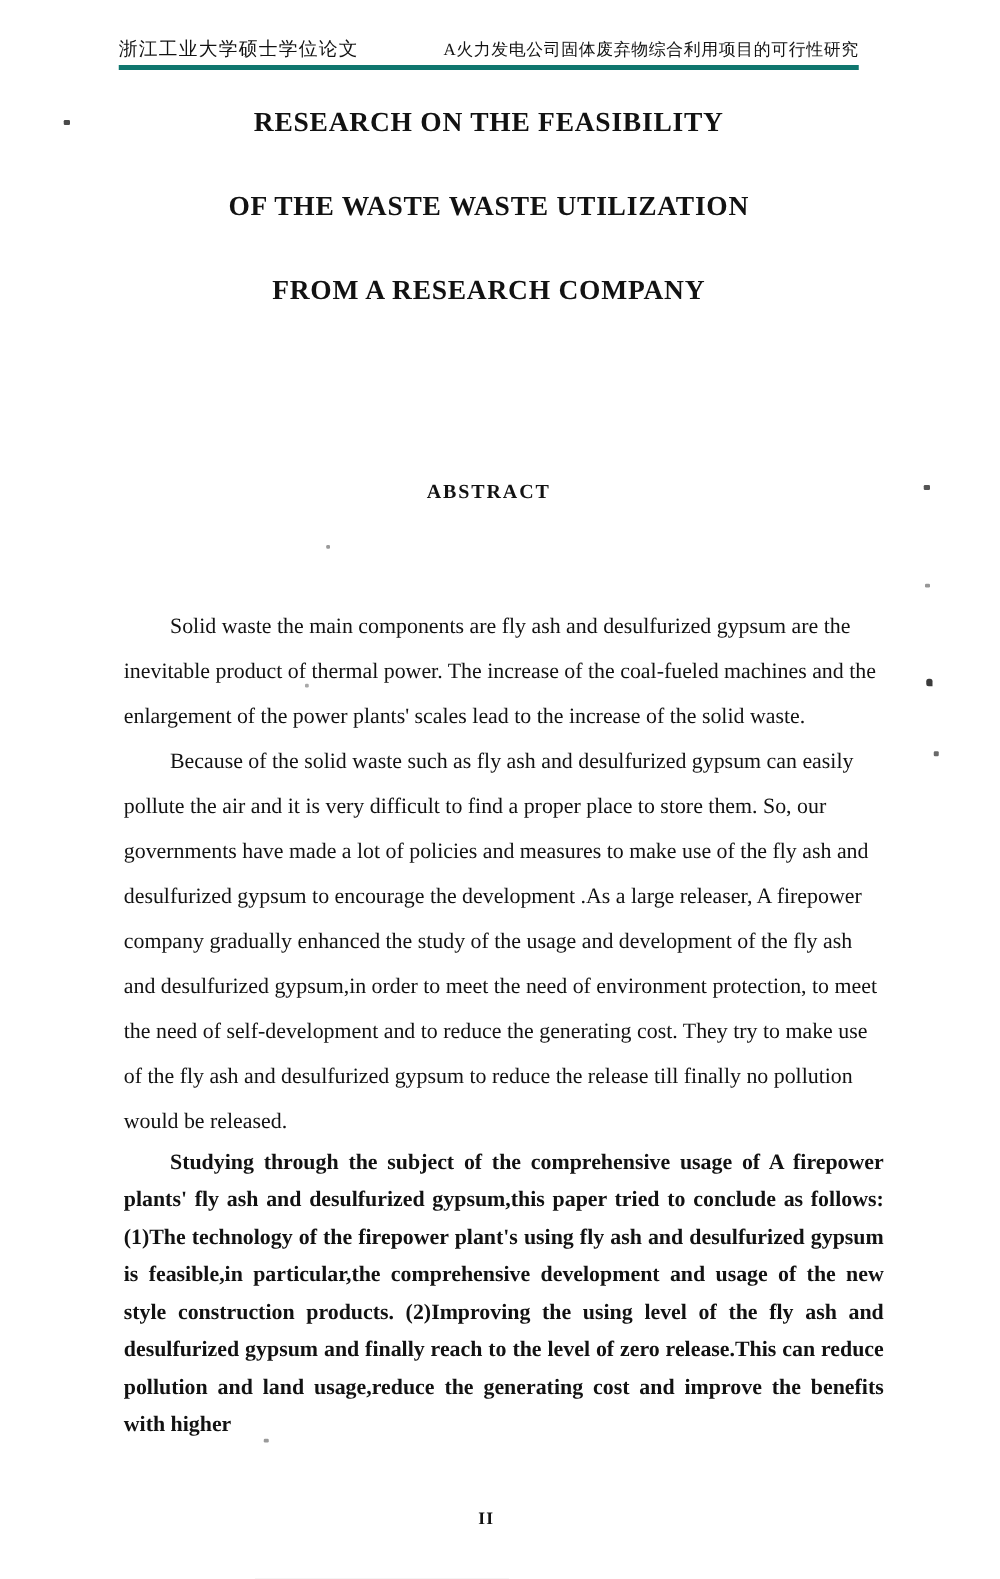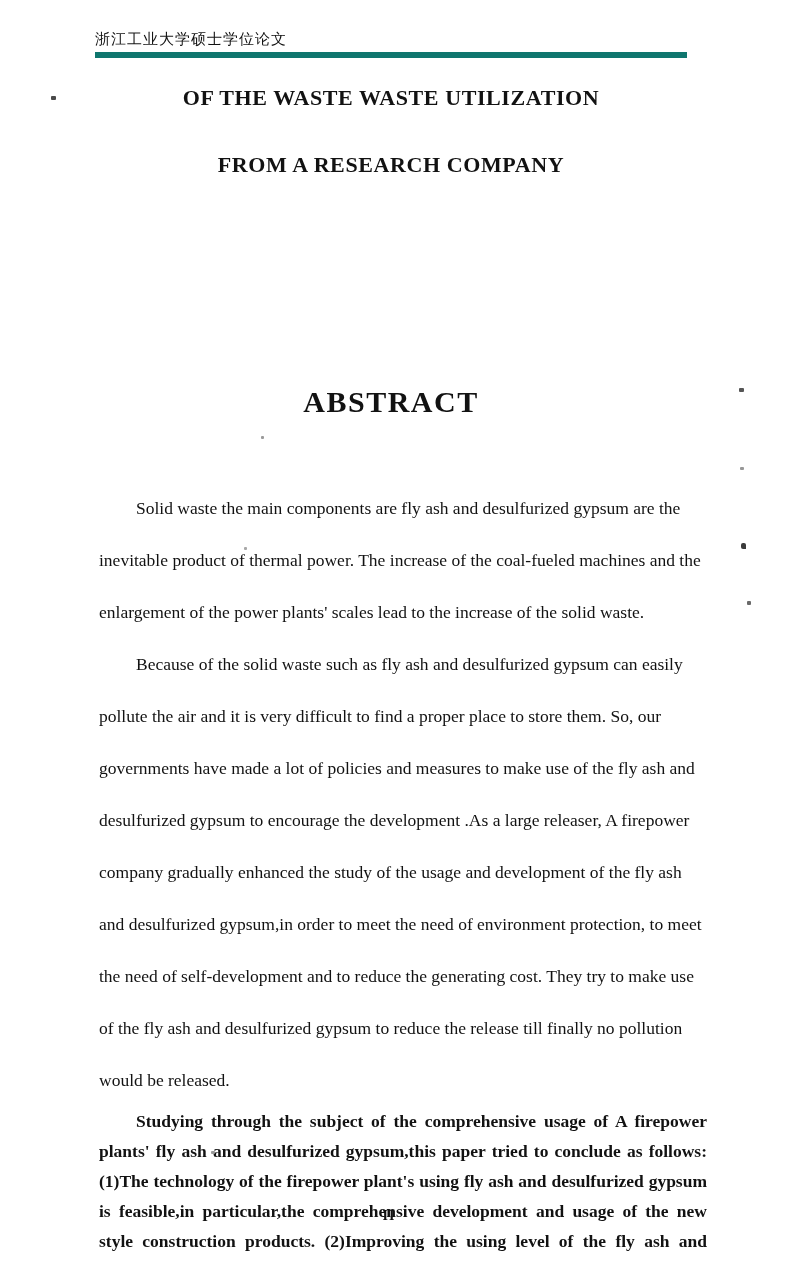--- a/index.html
+++ b/index.html
@@ -16,21 +16,21 @@
   }
   
   .running-header {
     position: absolute;
     left: 95px;
     top: 30px;
     width: 592px;
     display: flex;
     justify-content: space-between;
     align-items: flex-end;
-    border-bottom: 6px solid #0f766e;
+    border-bottom: 4px solid #0f766e;
     padding-bottom: 3px;
     font-family: "Liberation Serif", "DejaVu Serif", serif;
   }
   .running-header .hdr-left  { font-size: 15px; letter-spacing: 1px; }
   .running-header .hdr-right { font-size: 13.5px; letter-spacing: 0.5px; }
   
   .title-block {
     position: absolute;
     left: 95px;
     top: 86px;
@@ -45,37 +45,37 @@
     margin-bottom: 43px;
     white-space: nowrap;
   }
   
   .abstract-heading {
     position: absolute;
     left: 95px;
     top: 385px;
     width: 592px;
     text-align: center;
-    font-size: 30px;
+    font-size: 16px;
     font-weight: bold;
     letter-spacing: 1.5px;
   }
   
   .body-text {
     position: absolute;
     left: 99px;
     top: 482px;
     width: 608px;
     font-size: 17.5px;
   }
   .body-text p {
     text-indent: 37px;
     margin: 0;
   }
-  .para-loose { line-height: 52px; text-align: left; }
+  .para-loose { line-height: 36px; text-align: left; }
   .para-tight { line-height: 30px; text-align: justify; font-weight: bold; }
   
   .page-footer {
     position: absolute;
     left: 95px;
     top: 1208px;
     width: 588px;
     text-align: center;
     font-size: 14px;
     font-weight: bold;
@@ -92,23 +92,25 @@
   .speck.s7 { left: 244px; top: 547px;  width: 3px; height: 3px; background: #a8a8a8; }
   .speck.s8 { left: 211px; top: 1151px; width: 4px; height: 3px; background: #9a9a9a; }
 </style>
 </head>
 <body>
 
 <div class="page">
 
   <div class="running-header">
     <span class="hdr-left">浙江工业大学硕士学位论文</span>
+    <span class="hdr-right">A火力发电公司固体废弃物综合利用项目的可行性研究</span>
   </div>
 
   <div class="title-block">
+    <div class="title-line">RESEARCH ON THE FEASIBILITY</div>
     <div class="title-line">OF THE WASTE WASTE UTILIZATION</div>
     <div class="title-line">FROM A RESEARCH COMPANY</div>
   </div>
 
   <div class="abstract-heading">ABSTRACT</div>
 
   <div class="body-text">
     <p class="para-loose">Solid waste the main components are fly ash and desulfurized gypsum are the inevitable product of thermal power. The increase of the coal-fueled machines and the enlargement of the power plants' scales lead to the increase of the solid waste.</p>
     <p class="para-loose">Because of the solid waste such as fly ash and desulfurized gypsum can easily pollute the air and it is very difficult to find a proper place to store them. So, our governments have made a lot of policies and measures to make use of the fly ash and desulfurized gypsum to encourage the development .As a large releaser, A firepower company gradually enhanced the study of the usage and development of the fly ash and desulfurized gypsum,in order to meet the need of environment protection, to meet the need of self-development and to reduce the generating cost. They try to make use of the fly ash and desulfurized gypsum to reduce the release till finally no pollution would be released.</p>
     <p class="para-tight">Studying through the subject of the comprehensive usage of A firepower plants' fly ash and desulfurized gypsum,this paper tried to conclude as follows:(1)The technology of the firepower plant's using fly ash and desulfurized gypsum is feasible,in particular,the comprehensive development and usage of the new style construction products. (2)Improving the using level of the fly ash and desulfurized gypsum and finally reach to the level of zero release.This can reduce pollution and land usage,reduce the generating cost and improve the benefits with higher</p>

